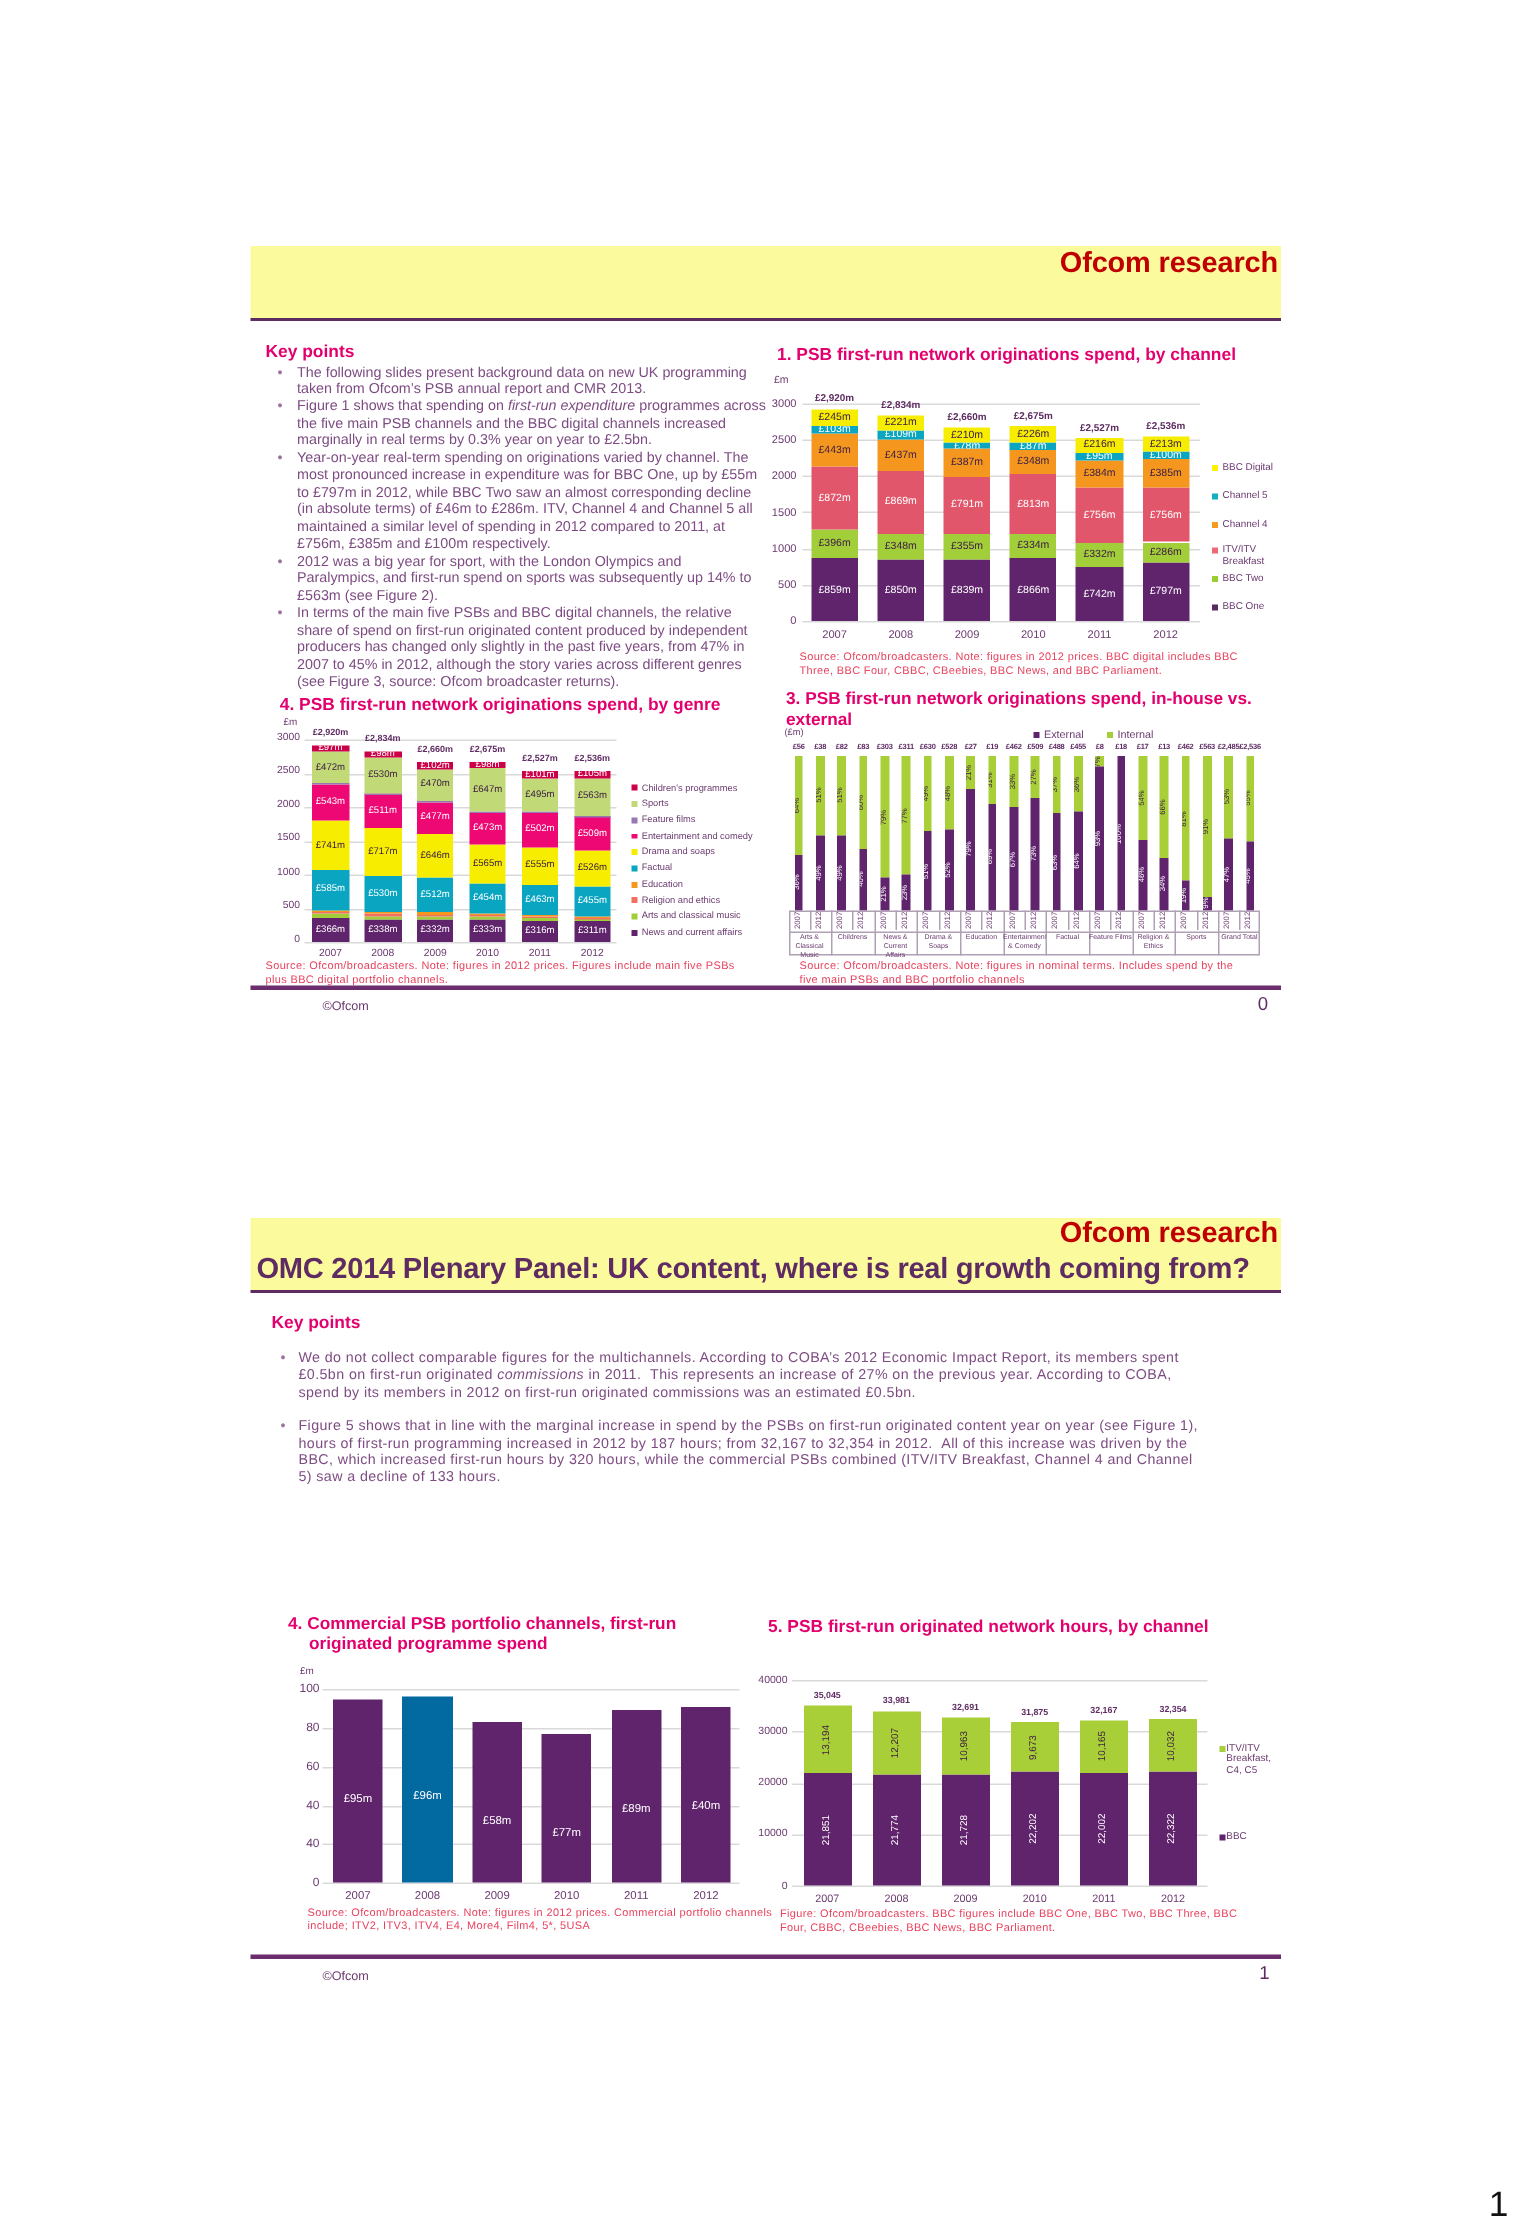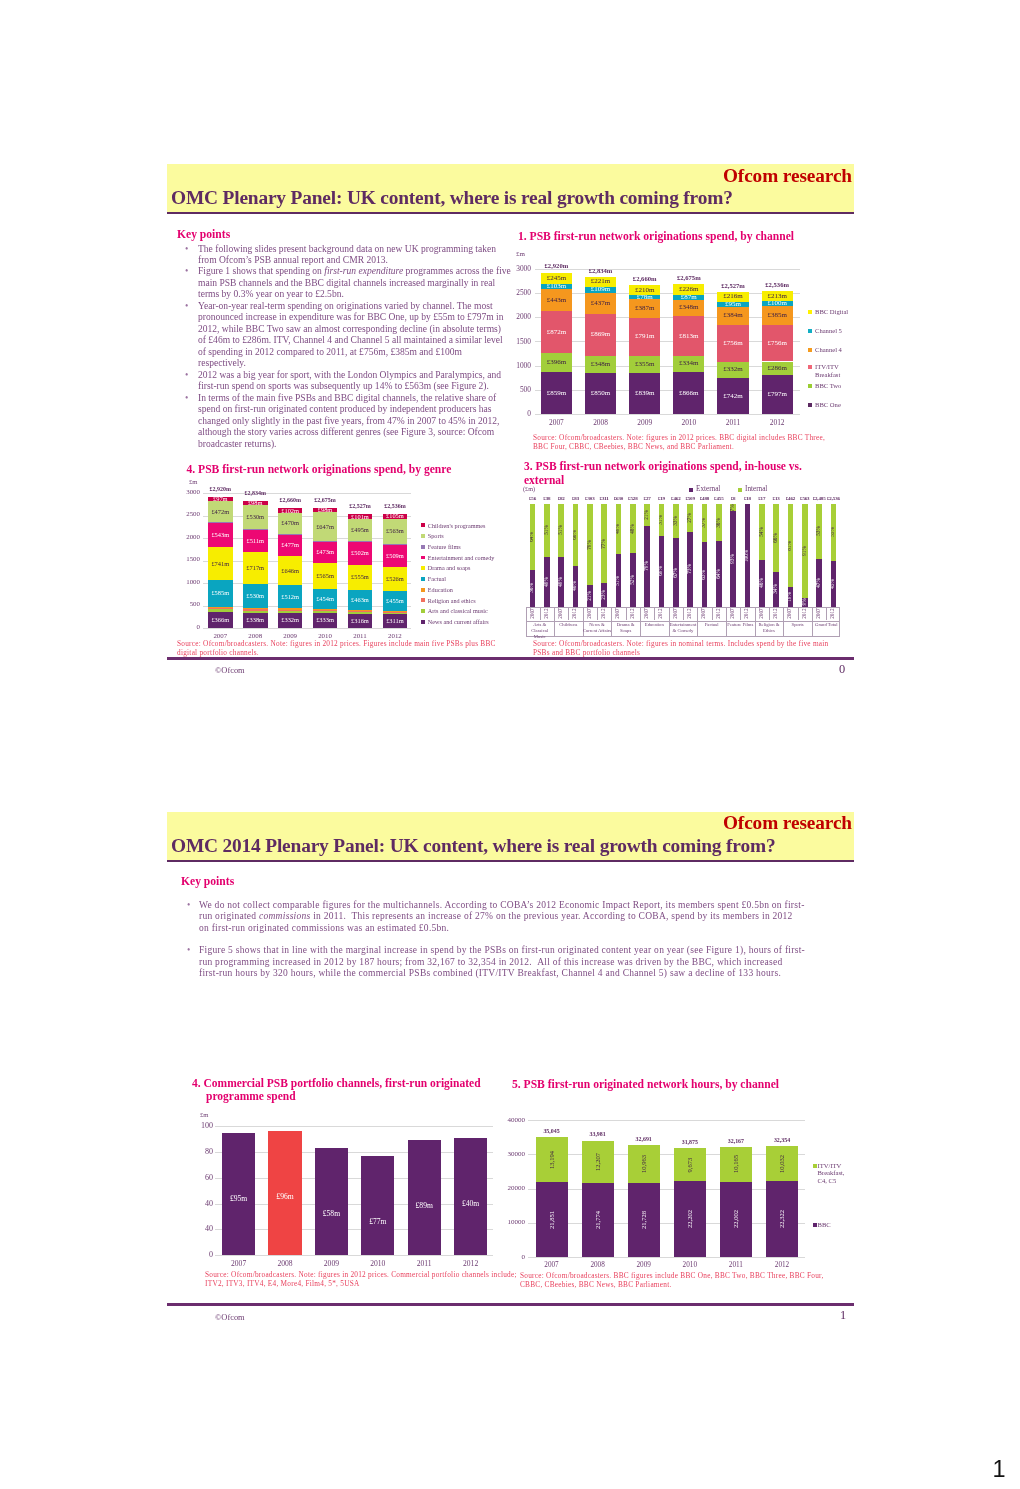--- a/index.html
+++ b/index.html
@@ -1,20 +1,20 @@
 <!DOCTYPE html>
 <html><head>
 <meta charset="utf-8">
 <title>OMC Plenary Panel: UK content, where is real growth coming from?</title>
 <style>
   html,body{margin:0;padding:0;background:#ffffff;}
   body{width:1020px;height:1489px;font-family:"Liberation Sans",sans-serif;overflow:hidden;
        -webkit-font-smoothing:antialiased;}
   .page{position:relative;width:1020px;height:1489px;background:#fff;}
-  .slide{position:absolute;left:167px;width:687px;font-family:Liberation Serif, serif;}
+  .slide{position:absolute;left:167px;width:687px;}
 
   
   .hdr{position:absolute;left:0;width:687px;background:#FBFB9E;}
   .hdr .eyebrow{position:absolute;right:2px;top:0.8px;color:#C00000;font-weight:bold;
                 font-size:19.3px;letter-spacing:-0.1px;}
   .hdr .title{position:absolute;left:4px;color:#5E2B62;font-weight:bold;font-size:19.4px;
               letter-spacing:-0.18px;white-space:nowrap;}
   .hdr-rule{position:absolute;left:0;width:687px;height:2px;background:#5E2B62;}
 
   .kp-head{position:absolute;color:#E3006E;font-weight:bold;}
@@ -38,21 +38,20 @@
   .pagenum{position:absolute;color:#111;}
   i{font-style:italic;}
 </style>
 </head>
 <body>
 
 <div class="page">
 <div class="slide" style="top:0px;height:700px;">
 <div class="hdr" style="top:164px;height:48px;">
         <span class="eyebrow">Ofcom research</span>
-        <span class="title" style="top:23px;">OMC Plenary Panel: UK content, where is real growth coming from?</span>
       </div>
       <div class="hdr-rule" style="top:212px;"></div>
       <div class="kp-head" style="left:10px;top:228px;font-size:11.6px;">Key points</div>
       <ul class="kp" style="left:14px;top:242.5px;width:330px;font-size:9.55px;line-height:11.48px;letter-spacing:0px;">
         <li style="padding-left:17px;margin-bottom:0px;">The following slides present background data on new UK programming taken from Ofcom’s PSB annual report and CMR 2013.</li>
         <li style="padding-left:17px;margin-bottom:0px;">Figure 1 shows that spending on <i>first-run expenditure</i> programmes across the five main PSB channels and the BBC digital channels increased marginally in real terms by 0.3% year on year to £2.5bn.</li>
         <li style="padding-left:17px;margin-bottom:0px;">Year-on-year real-term spending on originations varied by channel. The most pronounced increase in expenditure was for BBC One, up by £55m to £797m in 2012, while BBC Two saw an almost corresponding decline (in absolute terms) of £46m to £286m. ITV, Channel 4 and Channel 5 all maintained a similar level of spending in 2012 compared to 2011, at £756m, £385m and £100m respectively.</li>
         <li style="padding-left:17px;margin-bottom:0px;">2012 was a big year for sport, with the London Olympics and Paralympics, and first-run spend on sports was subsequently up 14% to £563m (see Figure 2).</li>
         <li style="padding-left:17px;margin-bottom:0px;">In terms of the main five PSBs and BBC digital channels, the relative share of spend on first-run originated content produced by independent producers has changed only slightly in the past five years, from 47% in 2007 to 45% in 2012, although the story varies across different genres (see Figure 3, source: Ofcom broadcaster returns).</li>
       </ul>
@@ -739,21 +738,21 @@
       <div class="gridline" style="left:48px;top:1177.78px;width:278px;"></div>
       <div class="axlabel" style="left:24px;top:1173.78px;width:22px;text-align:right;font-size:8px;line-height:8px;">60</div>
       <div class="gridline" style="left:48px;top:1152.04px;width:278px;"></div>
       <div class="axlabel" style="left:24px;top:1148.04px;width:22px;text-align:right;font-size:8px;line-height:8px;">80</div>
       <div class="gridline" style="left:48px;top:1126.30px;width:278px;"></div>
       <div class="axlabel" style="left:24px;top:1122.30px;width:22px;text-align:right;font-size:8px;line-height:8px;">100</div>
       <div class="bar" style="left:55.00px;top:1132.74px;width:33.2px;height:122.26px;background:#60246C;">
         <span class="seglbl" style="top:62px;color:#FFFFFF;font-size:7.6px;line-height:7.6px;">£95m</span>
       </div>
       <div class="xtick" style="left:46.00px;top:1260.0px;width:51.20px;font-size:7.6px;line-height:7.6px;">2007</div>
-      <div class="bar" style="left:101.40px;top:1131.45px;width:33.2px;height:123.55px;background:#ef4444;">
+      <div class="bar" style="left:101.40px;top:1131.45px;width:33.2px;height:123.55px;background:#0369a1;">
         <span class="seglbl" style="top:62px;color:#FFFFFF;font-size:7.6px;line-height:7.6px;">£96m</span>
       </div>
       <div class="xtick" style="left:92.40px;top:1260.0px;width:51.20px;font-size:7.6px;line-height:7.6px;">2008</div>
       <div class="bar" style="left:147.80px;top:1148.18px;width:33.2px;height:106.82px;background:#60246C;">
         <span class="seglbl" style="top:62px;color:#FFFFFF;font-size:7.6px;line-height:7.6px;">£58m</span>
       </div>
       <div class="xtick" style="left:138.80px;top:1260.0px;width:51.20px;font-size:7.6px;line-height:7.6px;">2009</div>
       <div class="bar" style="left:194.20px;top:1155.90px;width:33.2px;height:99.10px;background:#60246C;">
         <span class="seglbl" style="top:62px;color:#FFFFFF;font-size:7.6px;line-height:7.6px;">£77m</span>
       </div>
@@ -837,19 +836,19 @@
         </div>
       </div>
       <div class="tot" style="left:590.00px;top:1137.93px;width:50.00px;font-size:5.9px;line-height:5.9px;">32,354</div>
       <div class="xtick" style="left:590.00px;top:1262.0px;width:50.00px;font-size:7.2px;line-height:7.2px;">2012</div>
       <div class="legend" style="left:645.9px;top:1161.5px;font-size:6.6px;">
         <span style="position:absolute;left:0;top:2.3px;width:4px;height:4px;background:#A8CF37;"></span>
         <span style="position:absolute;left:4.7px;top:0px;width:36px;color:#6B3A70;line-height:7.5px;">ITV/ITV Breakfast, C4, C5</span>
         <span style="position:absolute;left:0;top:61.9px;width:4px;height:4px;background:#60246C;"></span>
         <span style="position:absolute;left:4.7px;top:59.6px;width:36px;color:#6B3A70;line-height:7.5px;">BBC</span>
       </div>
-      <div class="srcnote" style="left:353px;top:1271px;width:310px;font-size:7.3px;line-height:9.2px;letter-spacing:0.25px;">Source: Ofcom/broadcasters. BBC figures include BBC One, BBC Two, BBC Three, BBC Four, CBBC, CBeebies, BBC News, BBC Parliament.</div>
+      <div class="srcnote" style="left:353px;top:1271px;width:310px;font-size:7.3px;line-height:9.2px;letter-spacing:0.25px;">Figure: Ofcom/broadcasters. BBC figures include BBC One, BBC Two, BBC Three, BBC Four, CBBC, CBeebies, BBC News, BBC Parliament.</div>
       <div class="foot-rule" style="left:0px;top:1303px;width:687px;height:2.5px;"></div>
       <div class="foot-c" style="left:48px;top:1312.5px;font-size:8.4px;line-height:9px;">©Ofcom</div>
       <div class="foot-p" style="left:667px;top:1309px;width:18px;text-align:center;font-size:12.4px;line-height:13px;">1</div>
     </div>
 <div class="pagenum" style="left:984px;top:1457px;width:30px;text-align:center;font-size:23.5px;line-height:24px;">1</div>
   </div>
 
 </body></html>

